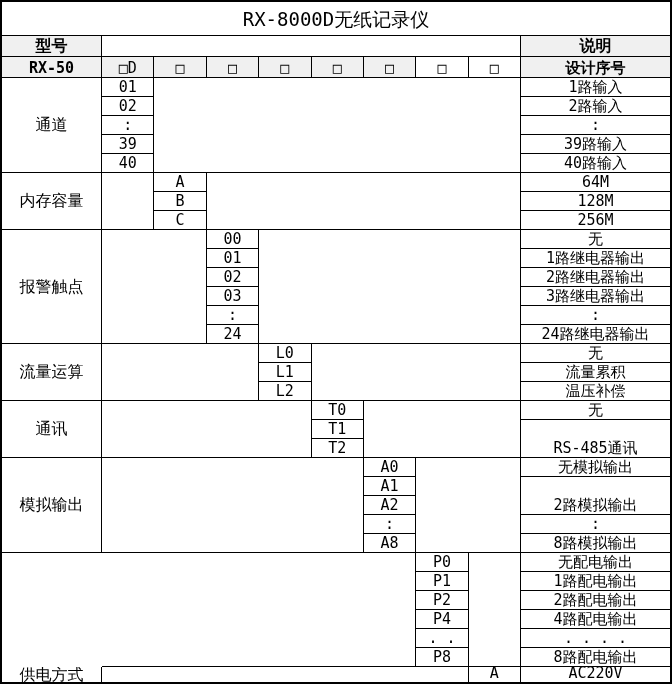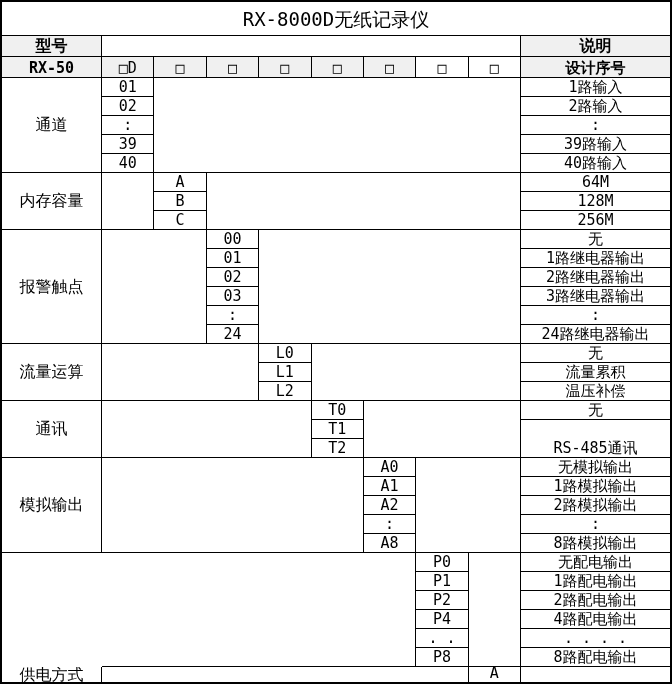--- a/index.html
+++ b/index.html
@@ -115,21 +115,20 @@
 
   <div class="c mid lbl" style="grid-area:24/1/29/2">模拟输出</div>
   <div class="c" style="grid-area:24/2/29/7"></div>
   <div class="c" style="grid-area:24/7/25/8">A0</div>
   <div class="c" style="grid-area:25/7/26/8">A1</div>
   <div class="c" style="grid-area:26/7/27/8">A2</div>
   <div class="c" style="grid-area:27/7/28/8">:</div>
   <div class="c" style="grid-area:28/7/29/8">A8</div>
   <div class="c" style="grid-area:24/8/29/10"></div>
   <div class="c nr" style="grid-area:24/10/25/11">无模拟输出</div>
-  <div class="c nr" style="grid-area:25/10/26/11">1路模拟输出</div>
   <div class="c nr" style="grid-area:26/10/27/11">2路模拟输出</div>
   <div class="c nr" style="grid-area:27/10/28/11">:</div>
   <div class="c nr" style="grid-area:28/10/29/11">8路模拟输出</div>
 
   <div class="c" style="grid-area:29/2/35/8"></div>
   <div class="c" style="grid-area:29/8/30/9">P0</div>
   <div class="c" style="grid-area:30/8/31/9">P1</div>
   <div class="c" style="grid-area:31/8/32/9">P2</div>
   <div class="c" style="grid-area:32/8/33/9">P4</div>
   <div class="c" style="grid-area:33/8/34/9">. . . .</div>
@@ -138,14 +137,15 @@
   <div class="c nr" style="grid-area:29/10/30/11">无配电输出</div>
   <div class="c nr" style="grid-area:30/10/31/11">1路配电输出</div>
   <div class="c nr" style="grid-area:31/10/32/11">2路配电输出</div>
   <div class="c nr" style="grid-area:32/10/33/11">4路配电输出</div>
   <div class="c nr" style="grid-area:33/10/34/11">. . . .</div>
   <div class="c nr" style="grid-area:34/10/35/11">8路配电输出</div>
 
   <div class="c mid nb lbl" style="grid-area:35/1/36/2">供电方式</div>
   <div class="c nb" style="grid-area:35/2/36/9"></div>
   <div class="c nb" style="grid-area:35/9/36/10">A</div>
+  <div class="c nr nb" style="grid-area:35/10/36/11">AC220V</div>
 
 </div>
 
 </body></html>

